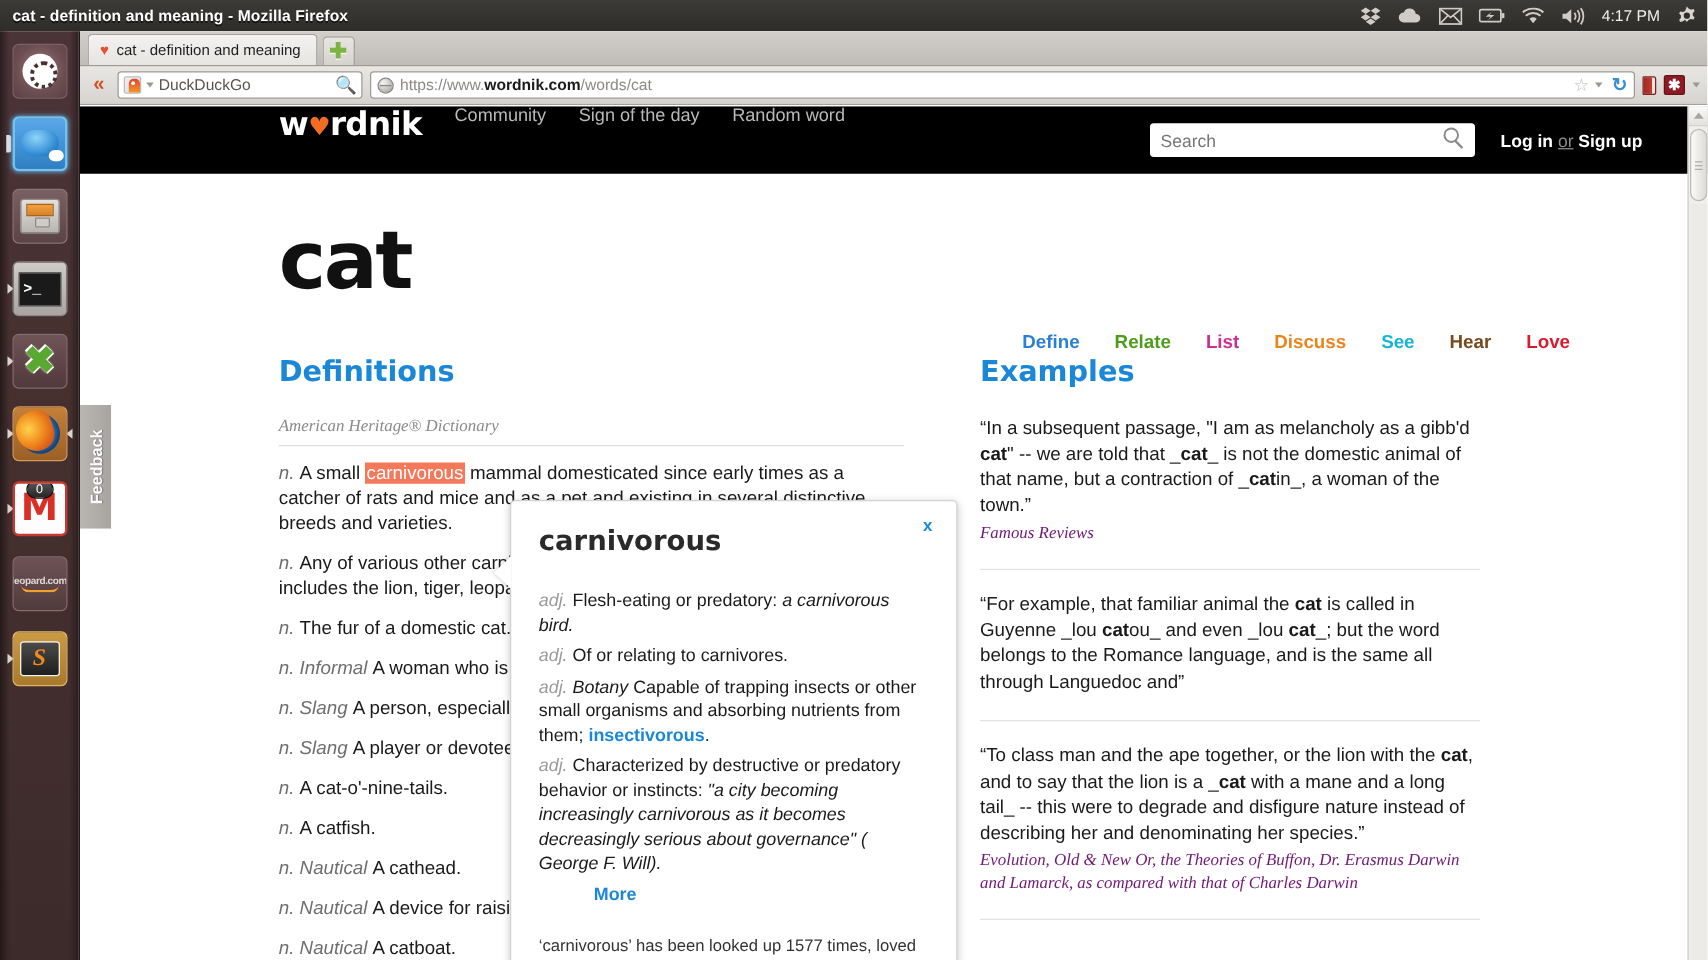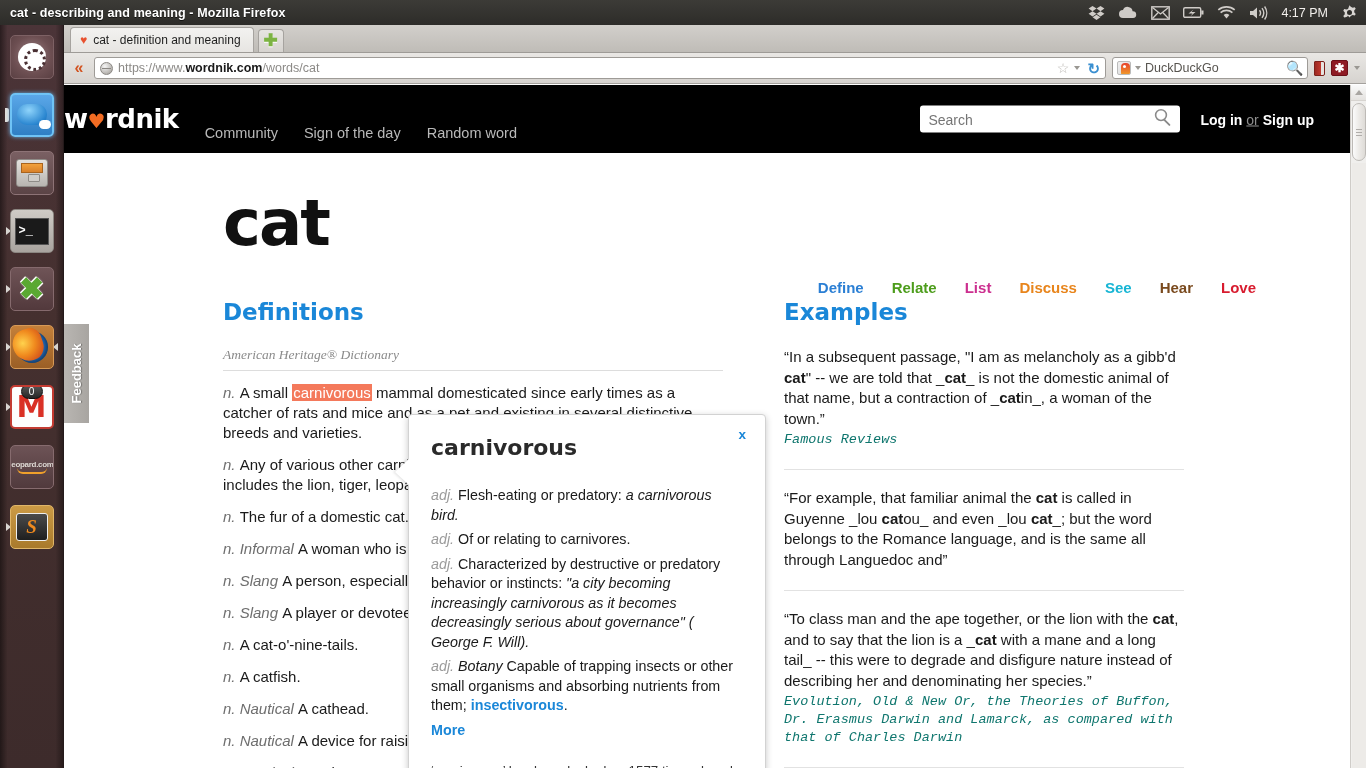--- a/index.html
+++ b/index.html
@@ -247,30 +247,30 @@
     border-radius: 2px; color: #fff; font-size: 12px; line-height: 14px; text-align: center;
     font-weight: bold;
   }
 
   
   #viewport {
     position: absolute; left: 0; top: 60px; width: 1302px; height: 683px;
     background: #fff; overflow: hidden;
   }
   #site-header {
-    height: 68px; background: #000; display: flex; align-items: center;
-    position: relative;
+    height: 54px; background: #000; display: flex; align-items: flex-start;
+    padding-left: 159px; position: relative;
   }
   #wordnik-logo {
     font-size: 26px; font-weight: bold; color: #fff; letter-spacing: -0.5px;
     font-family: "DejaVu Sans", sans-serif;
   }
   #wordnik-logo .heart { color: #f26c23; font-size: 20px; }
   .site-nav-link {
-    color: #b9b9b9; font-size: 14.5px; margin-left: 26px; margin-top: 27px;
+    color: #b9b9b9; font-size: 14.5px; margin-left: 26px;
   }
   #header-right {
     position: absolute; right: 52px; top: 50%; transform: translateY(-50%);
     display: flex; align-items: center; gap: 20px;
   }
   #site-search {
     width: 260px; height: 27px; background: #fff; border-radius: 3px;
     display: flex; align-items: center; padding: 0 8px;
   }
   #site-search input {
@@ -309,22 +309,22 @@
     font-size: 15px; color: #1a1a1a; line-height: 20px; margin-bottom: 12px;
   }
   .def .pos { font-style: italic; color: #6e6e6e; }
   .def .lbl { font-style: italic; color: #6e6e6e; }
   .hl { background: #f4795b; color: #fff; padding: 0 1px; }
 
   .example { margin-bottom: 20px; }
   .example p { font-size: 15px; color: #1a1a1a; line-height: 20.5px; }
   .example p b { font-weight: bold; }
   .example .cite {
-    display: block; font-family: Liberation Mono, monospace; font-style: italic;
-    font-size: 13.5px; color: #0f766e; line-height: 18px; margin-top: 2px;
+    display: block; font-family: Liberation Serif, serif; font-style: italic;
+    font-size: 13.5px; color: #701a75; line-height: 18px; margin-top: 2px;
   }
   .ex-divider { border-top: 1px solid #e2e2e2; margin: 0 0 18px 0; }
 
   
   #feedback-tab {
     position: absolute; left: 0px; top: 238px; width: 26px; height: 101px;
     background: linear-gradient(to right, #b9b6b2 0%, #a8a5a1 100%);
     border: 1px solid #fff; border-left: none;
     display: flex; align-items: center; justify-content: center;
     z-index: 40;
@@ -354,21 +354,21 @@
     color: #1a87d8; font-size: 13.5px; font-weight: bold;
   }
   #popup-word {
     font-size: 22px; font-weight: bold; color: #2a2a2a; margin-bottom: 26px;
     font-family: "DejaVu Sans", sans-serif;
   }
   .pdef { font-size: 14.3px; color: #1a1a1a; line-height: 19.5px; margin-bottom: 5px; }
   .pdef .pos { font-style: italic; color: #9a9a9a; }
   .pdef i { font-style: italic; }
   .pdef a, .plink { color: #1a87d8; font-weight: bold; }
-  #popup-more { font-size: 14.3px; font-weight: bold; color: #1a87d8; margin-top: 0px; }
+  #popup-more { font-size: 14.3px; font-weight: bold; color: #1a87d8; margin-top: 0px; margin-left: 44px; }
   #popup-stats {
     font-size: 13.3px; color: #333; line-height: 20px; margin-top: 22px;
   }
 
   
   #page-scrollbar {
     position: absolute; right: 0; top: 60px; width: 16px; height: 683px;
     background: #f0efed; border-left: 1px solid #cfccc8;
   }
   #sb-up {
@@ -391,21 +391,21 @@
   #sb-thumb .grip i { display: block; height: 1px; background: #b0adaa; }
   #sb-track-fill {
     position: absolute; left: 1px; top: 78px; width: 14px; bottom: 0;
     background: #edebe8;
   }
 </style>
 </head>
 <body>
 
 <div id="top-panel">
-  <div id="window-title">cat - describing and meaning - Mozilla Firefox</div>
+  <div id="window-title">cat - definition and meaning - Mozilla Firefox</div>
   <div id="panel-indicators">
     <span class="ind">
       <svg width="17" height="16" viewBox="0 0 17 16">
           <path d="M4.5 1 0.6 3.6 4.5 6.2 8.5 3.6zM12.5 1 8.5 3.6 12.5 6.2 16.4 3.6zM0.6 8.8 4.5 11.4 8.5 8.8 4.5 6.2zM12.5 6.2 8.5 8.8 12.5 11.4 16.4 8.8zM4.6 12.3 8.5 14.9 12.4 12.3 8.5 9.8z" fill="#ddd9d5"></path>
         </svg>
     </span>
     <span class="ind">
       <svg width="20" height="14" viewBox="0 0 20 14">
           <path d="M5 12a4 4 0 0 1 0-8 5 5 0 0 1 9.6 1.2A3.4 3.4 0 0 1 15 12z" fill="#ddd9d5"></path>
         </svg>
@@ -522,32 +522,32 @@
       <span class="tab-heart">♥</span>
       <span class="tab-title">cat - definition and meaning</span>
     </div>
     <div class="newtab">
       <span class="plus-glyph">✚</span>
     </div>
   </div>
 
   <div id="navbar">
     <span id="back-chevron">«</span>
+    <div id="searchbar">
+      <span class="ddg-icon"></span>
+      <span class="tiny-caret"></span>
+      <span id="search-text">DuckDuckGo</span>
+      <span class="mag-icon">🔍</span>
+    </div>
     <div id="urlbar">
       <span class="globe-icon"></span>
       <span id="url-text"><span class="scheme">https://www.</span><span class="host">wordnik.com</span><span class="scheme">/words/cat</span></span>
       <span class="star-icon">☆</span>
       <span class="tiny-caret"></span>
       <span class="reload-icon">↻</span>
-    </div>
-    <div id="searchbar">
-      <span class="ddg-icon"></span>
-      <span class="tiny-caret"></span>
-      <span id="search-text">DuckDuckGo</span>
-      <span class="mag-icon">🔍</span>
     </div>
     <span class="book-icon"></span>
     <span class="addon-icon">✱</span>
     <span class="tiny-caret"></span>
   </div>
 
   <div id="viewport">
 
     <div id="site-header">
       <span id="wordnik-logo"><span>w</span><span class="heart">♥</span><span>rdnik</span></span>
@@ -622,22 +622,22 @@
             </div>
         </div>
       </div>
 
       <div id="word-popup">
         <a id="popup-close">x</a>
         <div id="popup-word">carnivorous</div>
         <div id="popup-defs">
             <div class="pdef"><span class="pos">adj. </span>Flesh-eating or predatory: <i>a carnivorous bird.</i></div>
             <div class="pdef"><span class="pos">adj. </span>Of or relating to carnivores.</div>
+            <div class="pdef"><span class="pos">adj. </span><i>Botany </i>Capable of trapping insects or other small organisms and absorbing nutrients from them; <a class="plink">insectivorous</a>.</div>
             <div class="pdef"><span class="pos">adj. </span>Characterized by destructive or predatory behavior or instincts: <i>"a city becoming increasingly carnivorous as it becomes decreasingly serious about governance" ( George F. Will).</i></div>
-            <div class="pdef"><span class="pos">adj. </span><i>Botany </i>Capable of trapping insects or other small organisms and absorbing nutrients from them; <a class="plink">insectivorous</a>.</div>
           </div>
         <a id="popup-more">More</a>
         <div id="popup-stats">‘carnivorous’ has been looked up <span>1577</span> times, loved by  person, added to  lists, commented on  time, and has a  score of .</div>
         
       </div>
     </div>
 
     <div id="feedback-tab">
       <span>Feedback</span>
     </div>

